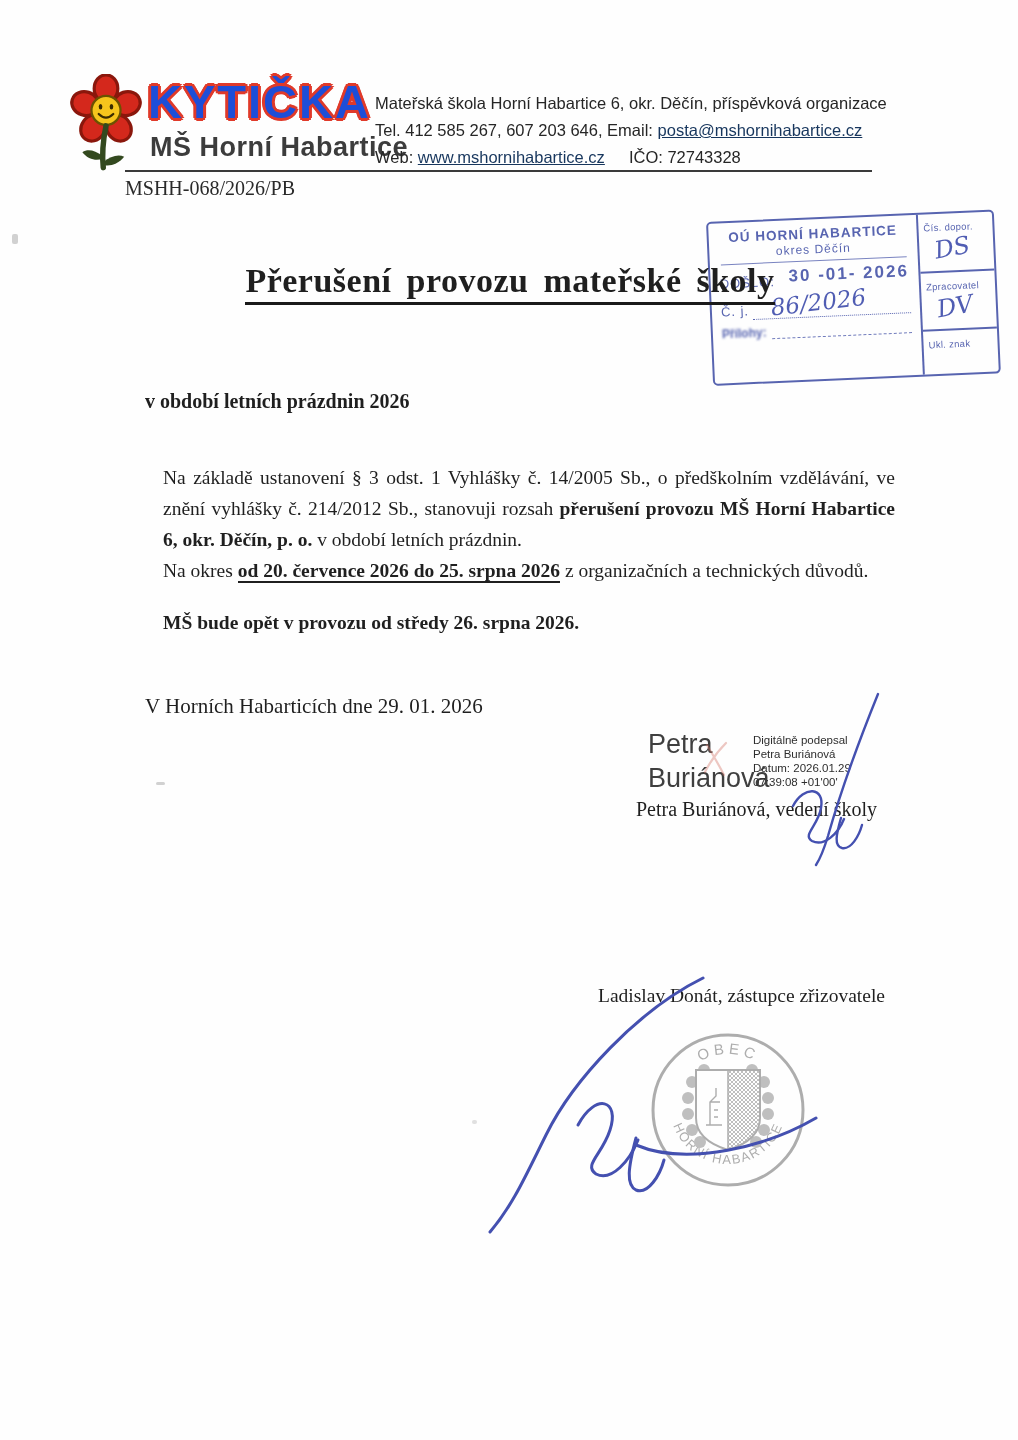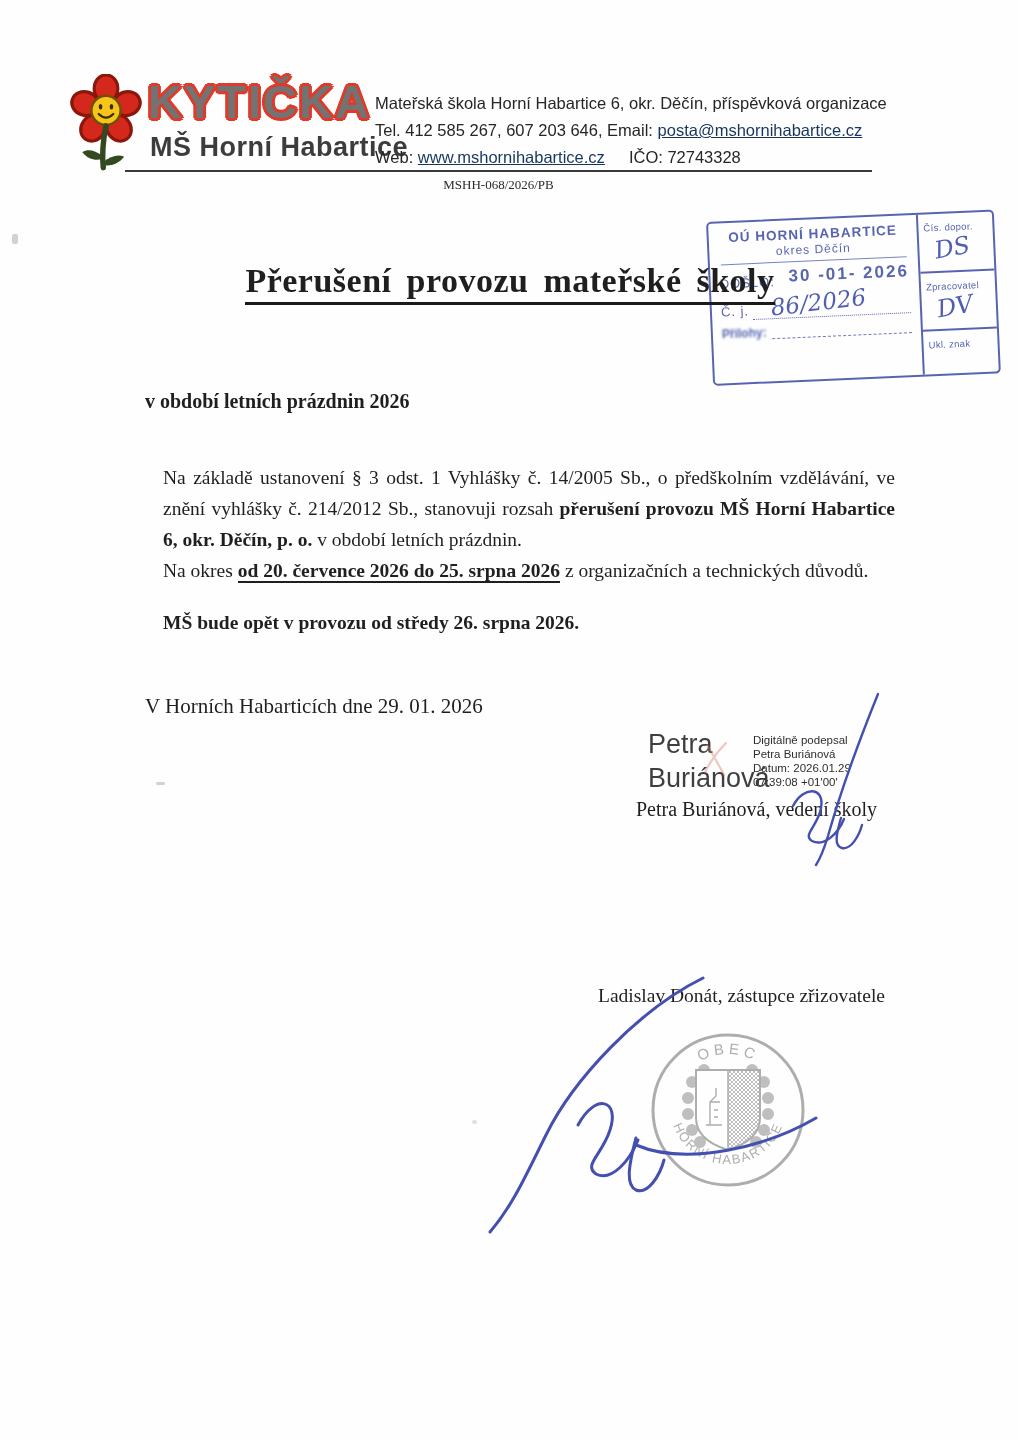--- a/index.html
+++ b/index.html
@@ -6,41 +6,41 @@
   .page{
     position:relative; width:1018px; height:1440px; margin:0 auto;
     background:#fefefe; overflow:hidden;
     font-family:"Liberation Serif", serif; color:#1f1f1f;
   }
   
   .flower{position:absolute; left:60px; top:74px; width:92px; height:100px;}
   .brand{
     position:absolute; left:148px; top:78px;
     font-family:"Liberation Sans", sans-serif; font-weight:bold;
-    font-size:47px; letter-spacing:2px; color:#737373; line-height:1;
+    font-size:47px; letter-spacing:2px; color:#1d4ed8; line-height:1;
     text-shadow:
       -2px -2px 0 #e03a2a, 2px -2px 0 #e03a2a, -2px 2px 0 #e03a2a, 2px 2px 0 #e03a2a,
       -3px 0 0 #e03a2a, 3px 0 0 #e03a2a, 0 -3px 0 #e03a2a, 0 3px 0 #e03a2a;
   }
   .brand-sub{
     position:absolute; left:150px; top:132px;
     font-family:"Liberation Sans", sans-serif; font-weight:bold;
     font-size:27px; color:#3c3c3c; letter-spacing:0.5px;
   }
   .contact{
     position:absolute; left:375px; top:90px; width:520px;
     font-family:"Liberation Sans", sans-serif; font-size:16.5px;
     line-height:27px; color:#262626;
   }
   .contact .lnk{color:#17365d; text-decoration:underline;text-align:right;}
   .contact .ico{margin-left:24px;}
   .rule{position:absolute; left:125px; top:170px; width:747px; height:2px; background:#3a3a3a;}
   .refnum{
     position:absolute; left:125px; top:177px; width:747px;
-    text-align:center; font-size:13px; color:#2a2a2a;
+    text-align:left; font-size:20px; color:#2a2a2a;
   }
   
   .rstamp{
     position:absolute; left:706px; top:222px; width:284px; min-height:160px;
     transform:rotate(-2.5deg); transform-origin:top left;
     color:#4a58aa; border:2px solid #4a58aa; border-radius:5px;
     display:flex; opacity:0.92; background:rgba(255,255,255,0.02);
     font-family:"Liberation Sans", sans-serif;
   }
   .rs-left{flex:1; padding:7px 9px 5px;}

